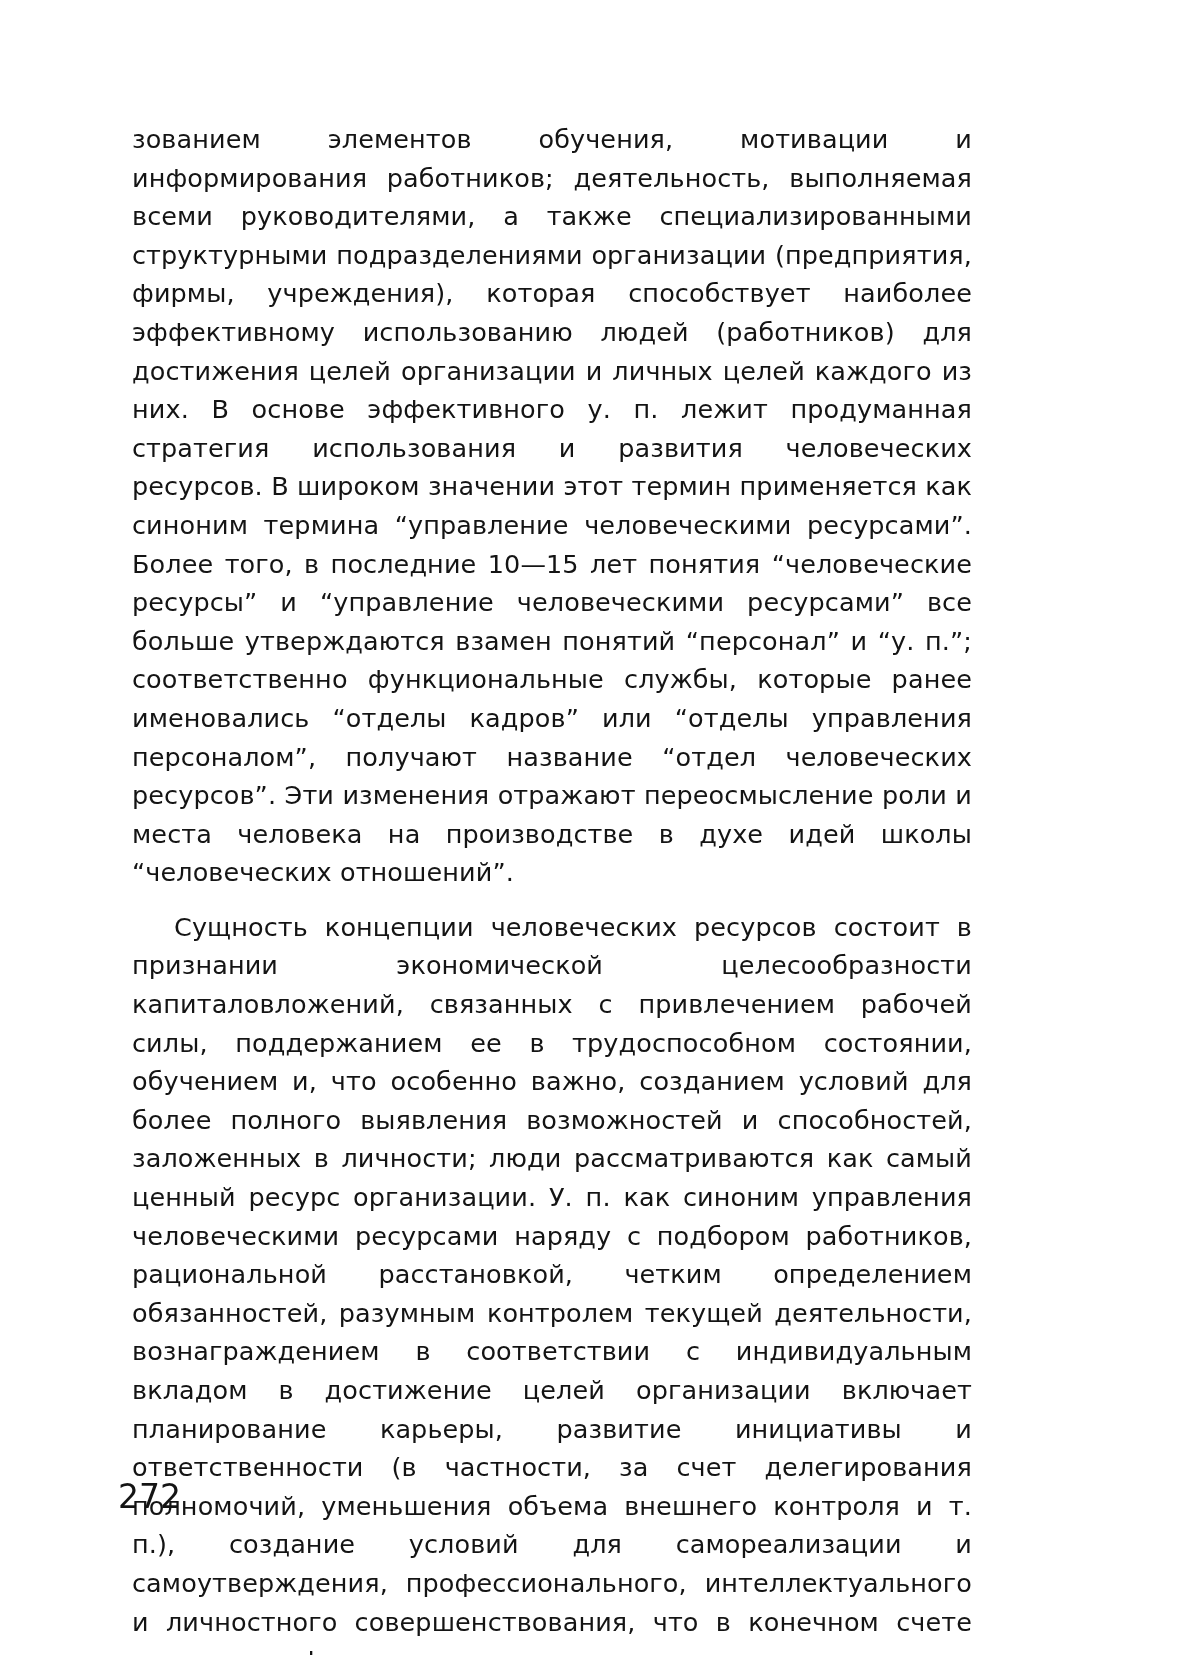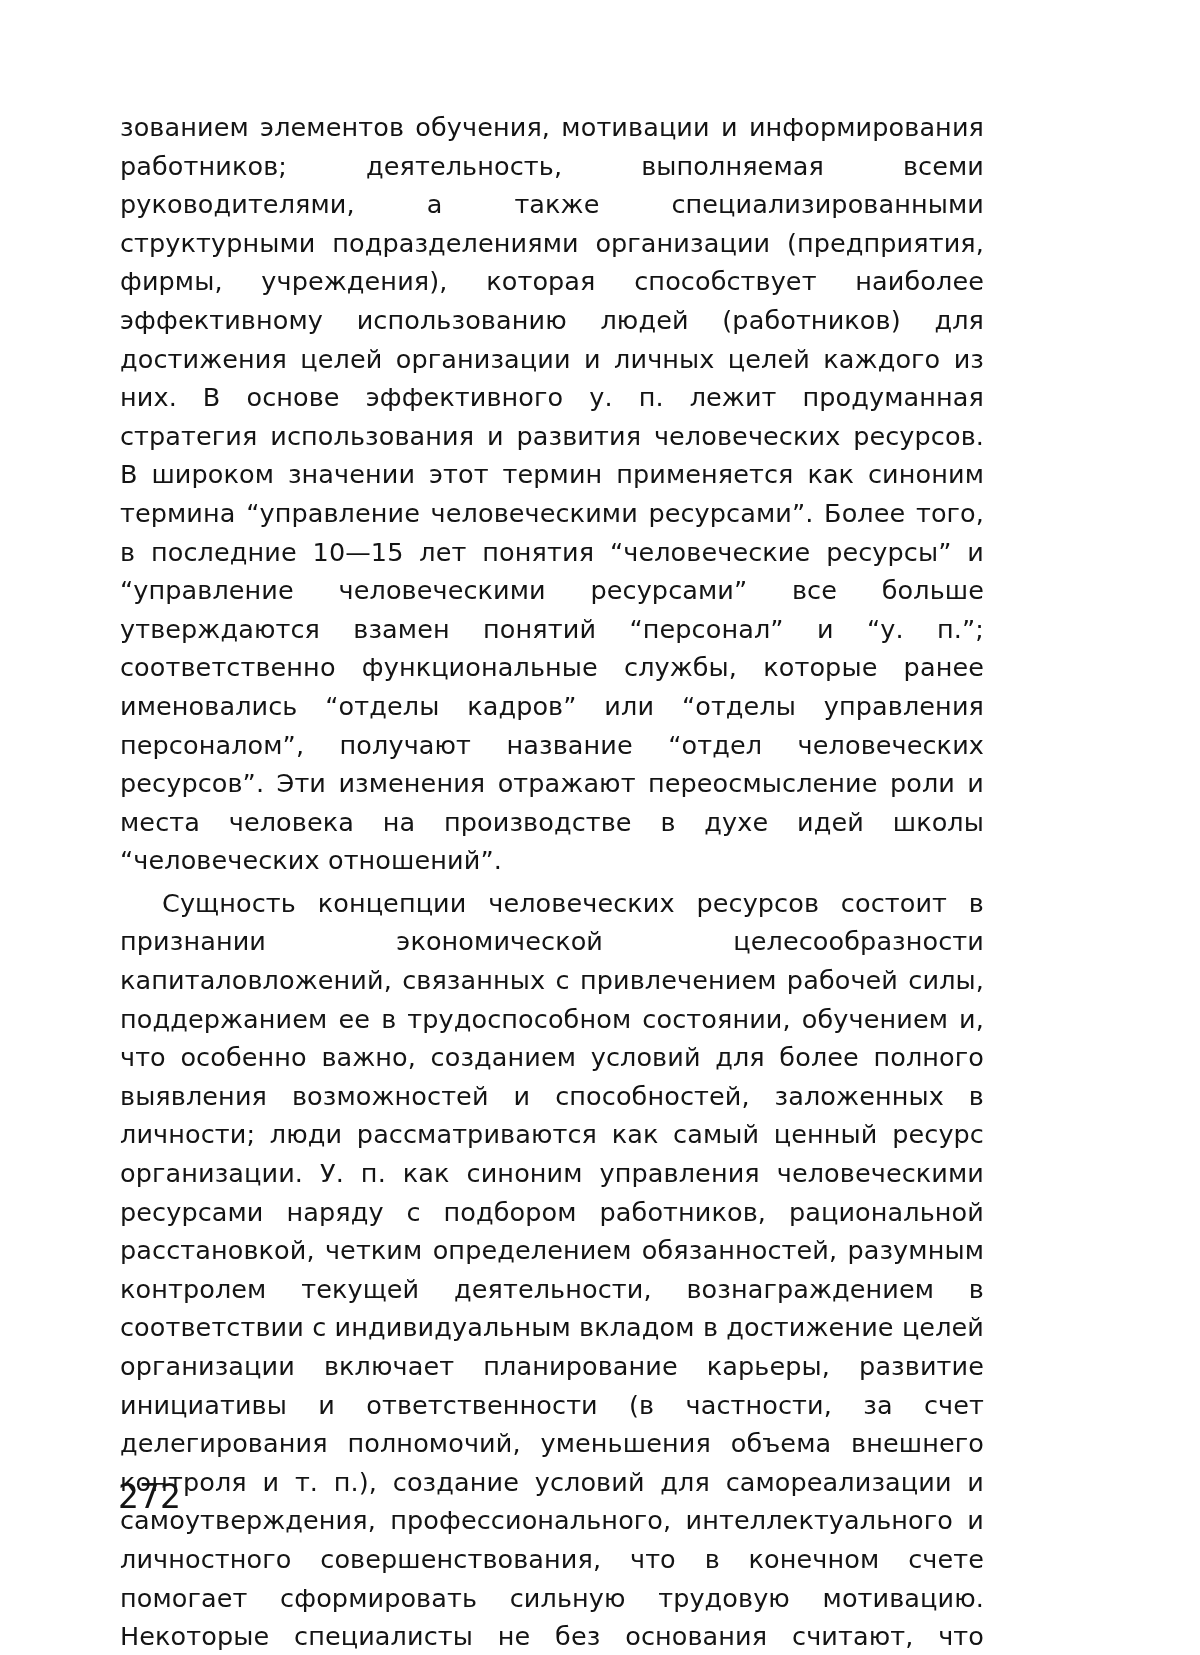--- a/index.html
+++ b/index.html
@@ -22,21 +22,21 @@
     height: 1655px;
     background: #ffffff;
   }
   .text-block {
     position: absolute;
     left: 116px;
     top: 104px;
     width: 872px;
   }
   .para {
-    margin: 4px;
+    margin: 16px;
     font-size: 25.5px;
     line-height: 38.6px;
     text-align: justify;
     text-justify: inter-word;
     letter-spacing: 0.1px;
     color: #141414;
     hyphens: manual;
   }
   .para + .para {
     margin-top: 0px;

